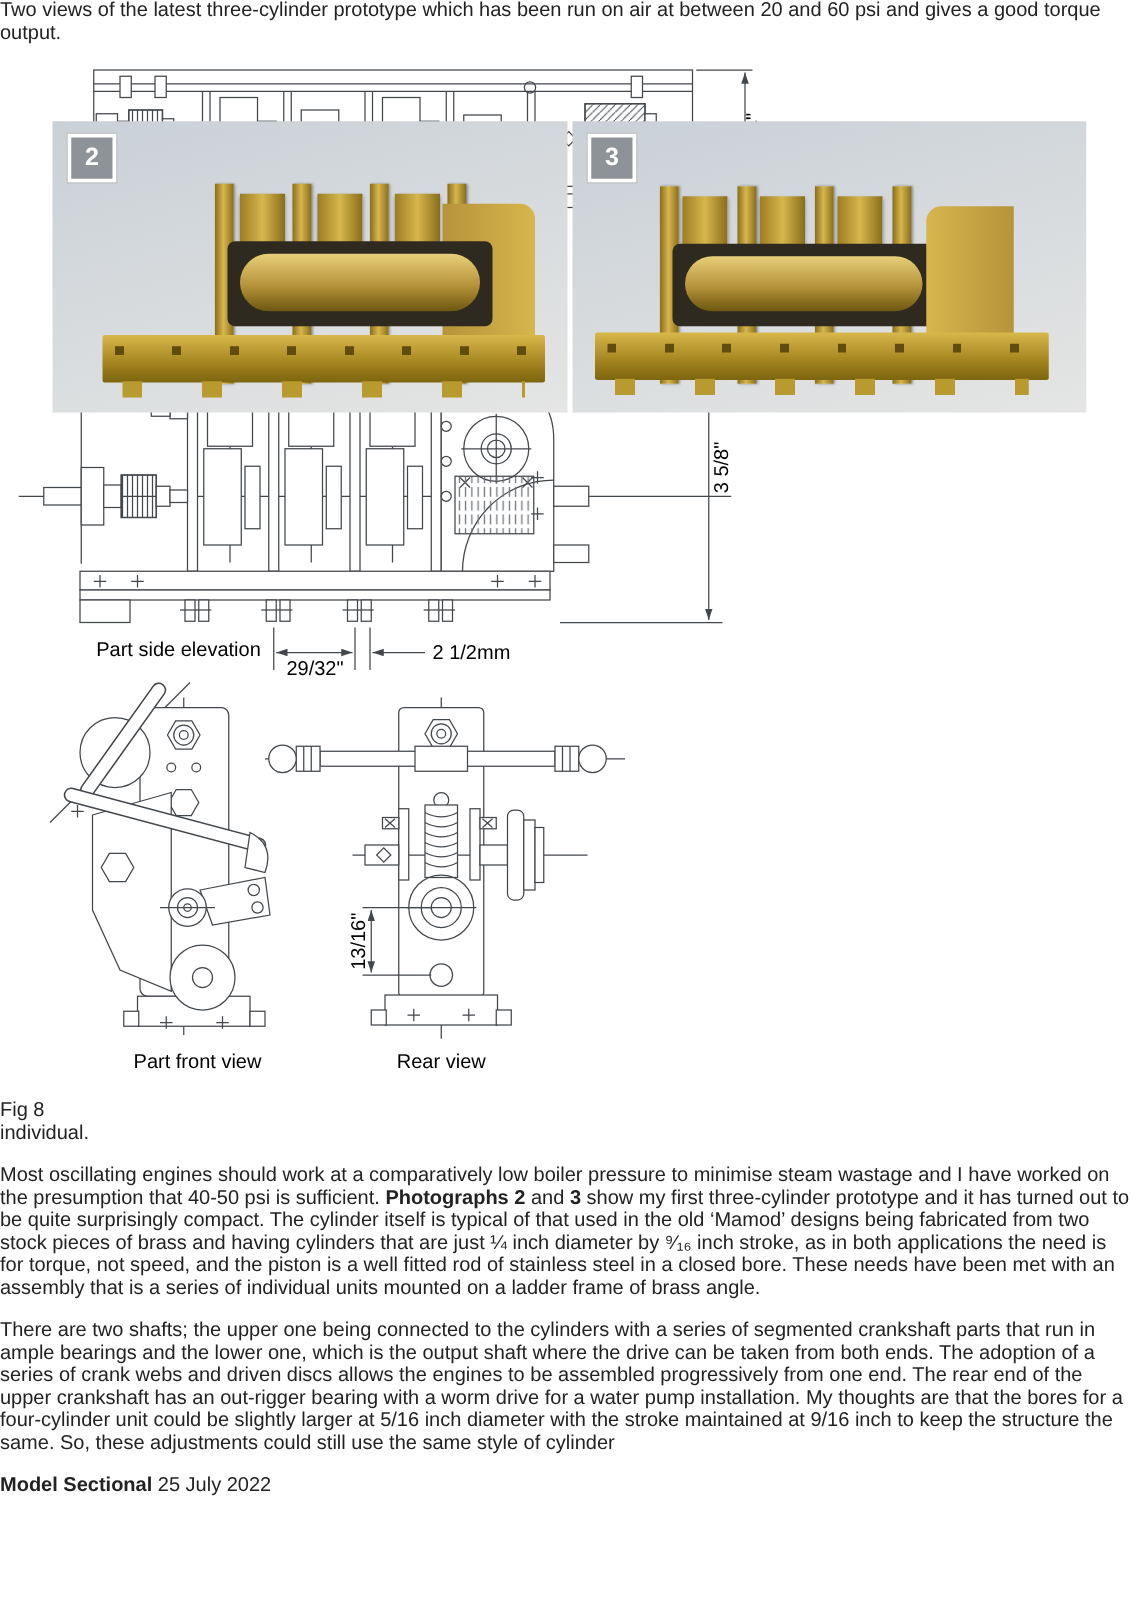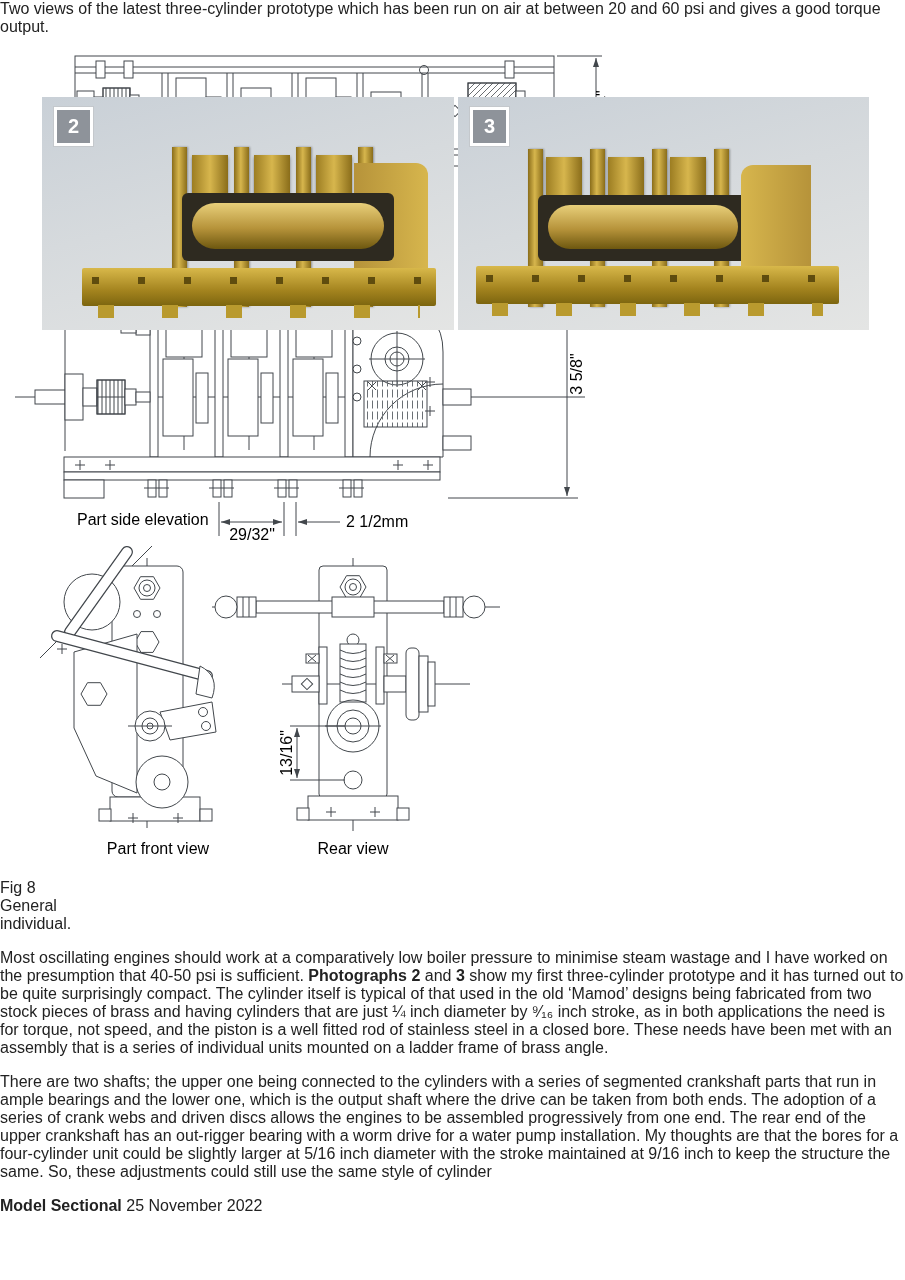--- a/index.html
+++ b/index.html
@@ -354,25 +354,24 @@
         <line x1="290" y1="690" x2="345" y2="690"></line>
         <line x1="290" y1="744" x2="345" y2="744"></line>
         <line x1="297" y1="692" x2="297" y2="742" marker-start="url(#ah)" marker-end="url(#ah)"></line>
       </g>
       <text class="dim" transform="rotate(-90 288 717)" x="288" y="721" text-anchor="middle">13/16"</text>
       <text class="vlabel" x="353" y="818" text-anchor="middle">Rear view</text>
     </svg>
 
     <div class="figbadge">Fig 8</div>
     <div class="genarr">
-      <div>General</div>
       <div>individual.</div>
     </div>
   </div>
 
   <div class="article">
     <p><span>Most oscillating engines should work at a comparatively low boiler pressure to minimise steam wastage and I have worked on the presumption that 40-50 psi is sufficient. </span><b>Photographs 2</b><span> and </span><b>3</b><span> show my first three-cylinder prototype and it has turned out to be quite surprisingly compact. The cylinder itself is typical of that used in the old ‘Mamod’ designs being fabricated from two stock pieces of brass and having cylinders that are just ¼ inch diameter by ⁹⁄₁₆ inch stroke, as in both applications the need is for torque, not speed, and the piston is a well fitted rod of stainless steel in a closed bore. These needs have been met with an assembly that is a series of individual units mounted on a ladder frame of brass angle.</span></p>
     <p>There are two shafts; the upper one being connected to the cylinders with a series of segmented crankshaft parts that run in ample bearings and the lower one, which is the output shaft where the drive can be taken from both ends. The adoption of a series of crank webs and driven discs allows the engines to be assembled progressively from one end. The rear end of the upper crankshaft has an out-rigger bearing with a worm drive for a water pump installation. My thoughts are that the bores for a four-cylinder unit could be slightly larger at 5/16 inch diameter with the stroke maintained at 9/16 inch to keep the structure the same. So, these adjustments could still use the same style of cylinder</p>
   </div>
 
-  <div class="footer-right"><b>Model Sectional</b><span> 25 November 2022</span></div>
+  <div class="footer-right"><b>Model Sectional</b><span> 25 July 2022</span></div>
 
 </div>
 
 </body></html>

